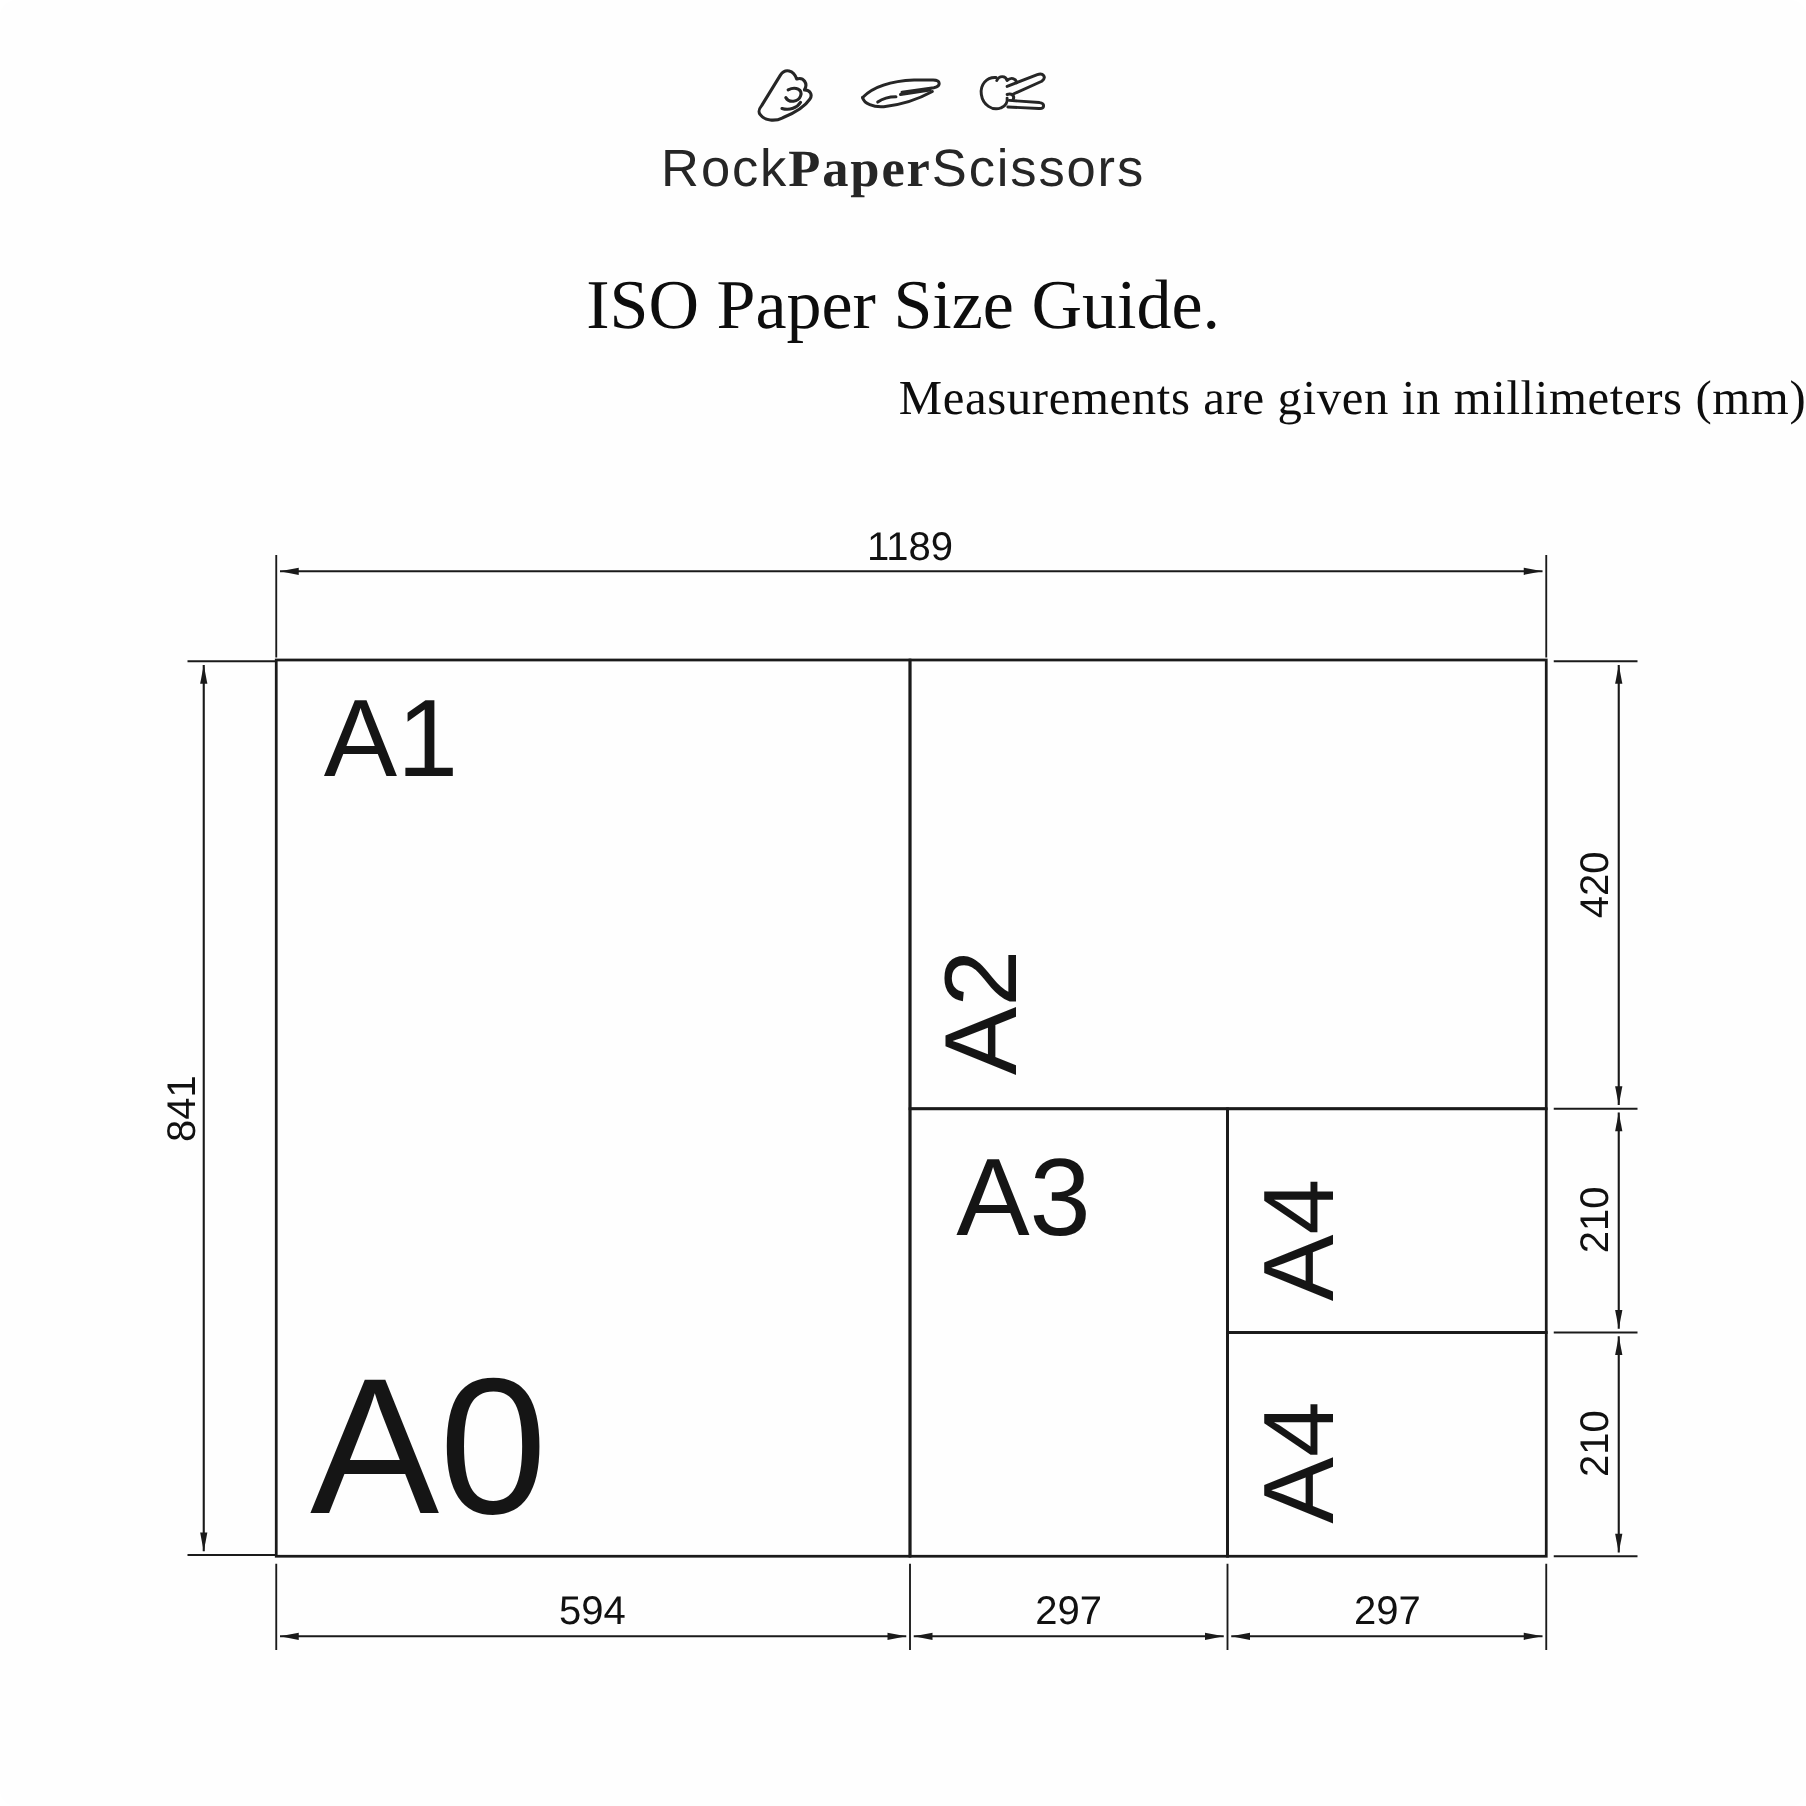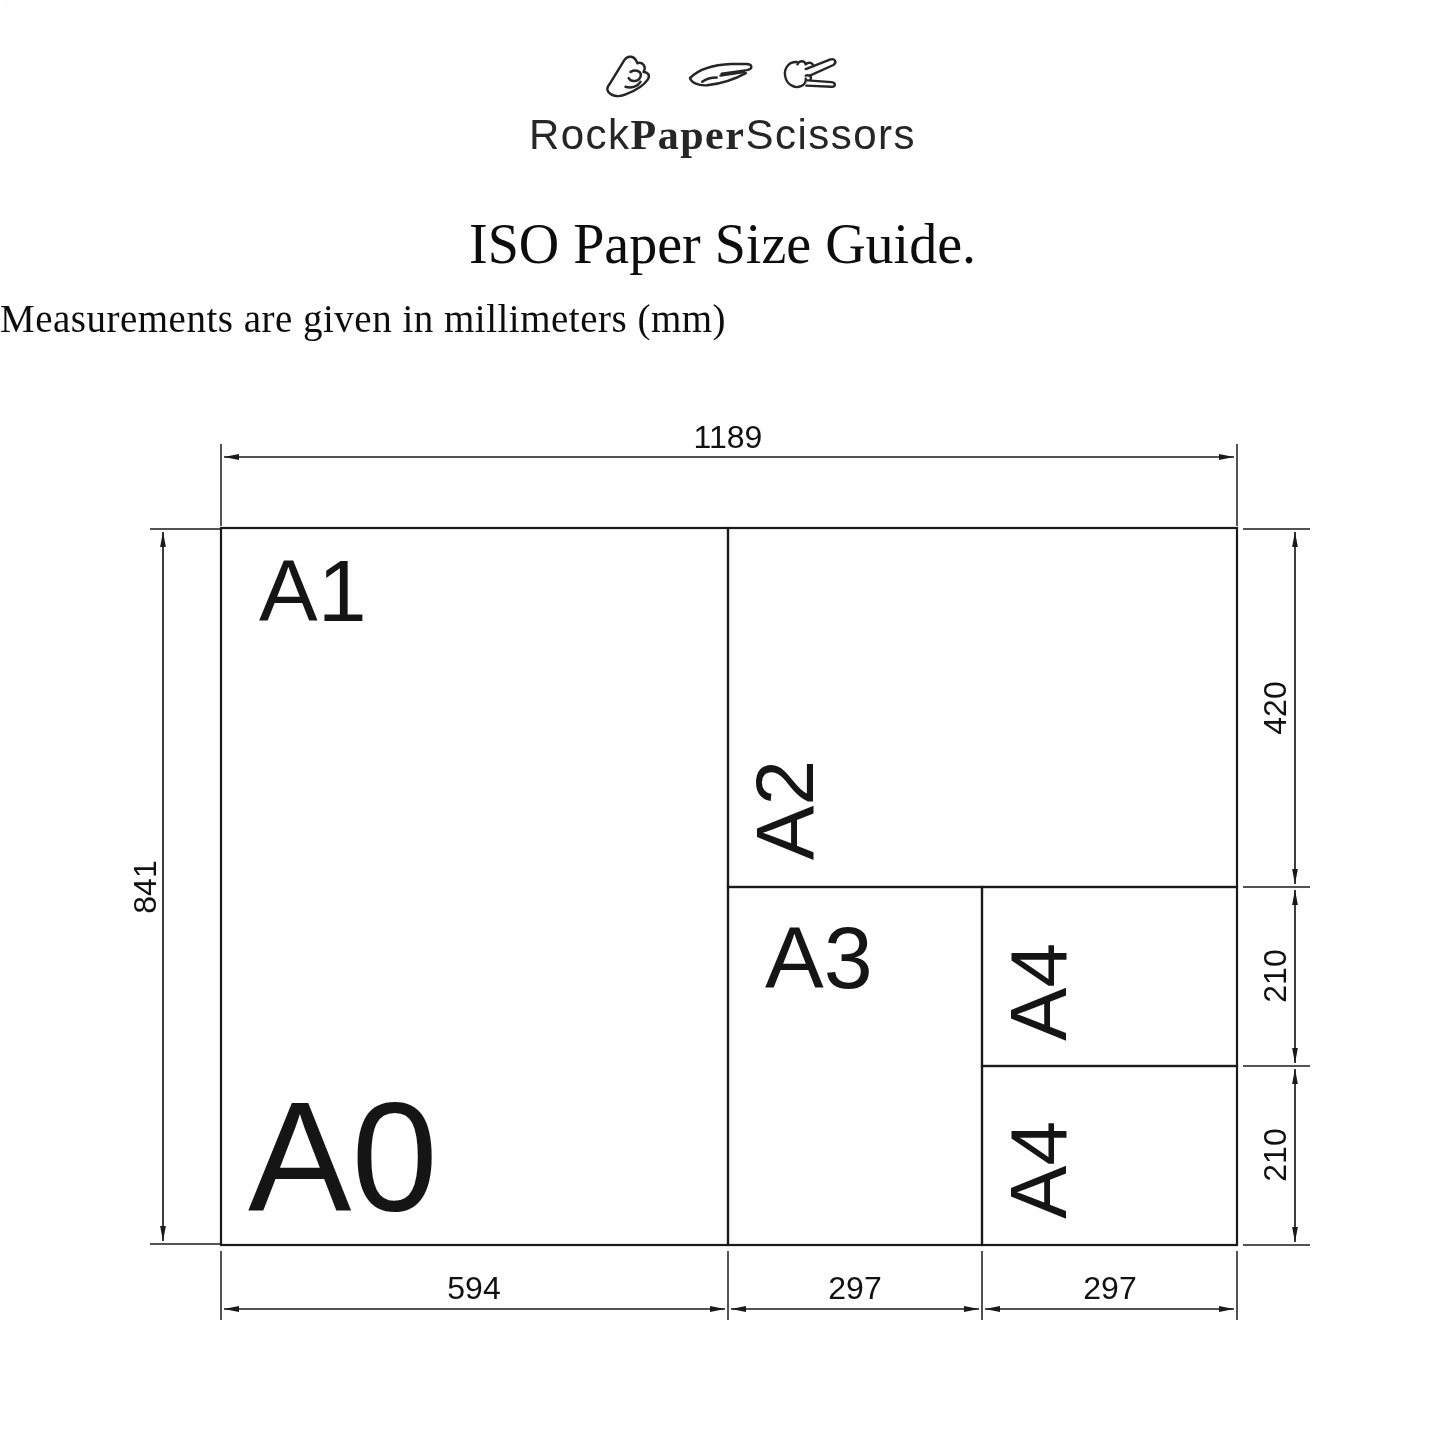--- a/index.html
+++ b/index.html
@@ -9,21 +9,21 @@
   .hands{position:absolute;top:42px;left:50%;transform:translateX(-50%);
          display:flex;align-items:center;gap:20px;height:66px;}
   .hands svg{display:block;}
   .logotext{position:absolute;top:110px;left:0;width:100%;text-align:center;
             font-size:42px;letter-spacing:1.5px;color:#262626;line-height:1.2;}
   .logotext .sans{font-family:"Liberation Sans",sans-serif;font-weight:400;}
   .logotext .serifbold{font-family:"Liberation Serif",serif;font-weight:700;}
   .title{position:absolute;top:214px;left:0;width:100%;text-align:center;
          font-family:"Liberation Serif",serif;font-size:56px;font-weight:400;
          color:#0d0d0d;line-height:1.1;}
-  .subtitle{position:absolute;top:298px;left:0;width:100%;text-align:left;
+  .subtitle{position:absolute;top:298px;left:0;width:100%;text-align:right;
             font-family:"Liberation Serif",serif;font-size:39px;color:#0d0d0d;
             letter-spacing:0.5px;line-height:1.1;}
   
   svg.diagram{position:absolute;left:0;top:0;}
   .paper-rect{fill:none;stroke:#1a1a1a;stroke-width:2.2px;}
   .ext{stroke:#1a1a1a;stroke-width:1.5px;}
   .dimline{stroke:#1a1a1a;stroke-width:1.7px;
            marker-start:url(#arrow-start);marker-end:url(#arrow-end);}
   text.dim{font-family:"Liberation Sans",sans-serif;font-size:32px;fill:#111111;}
   text.paper{font-family:"Liberation Sans",sans-serif;fill:#151515;}

